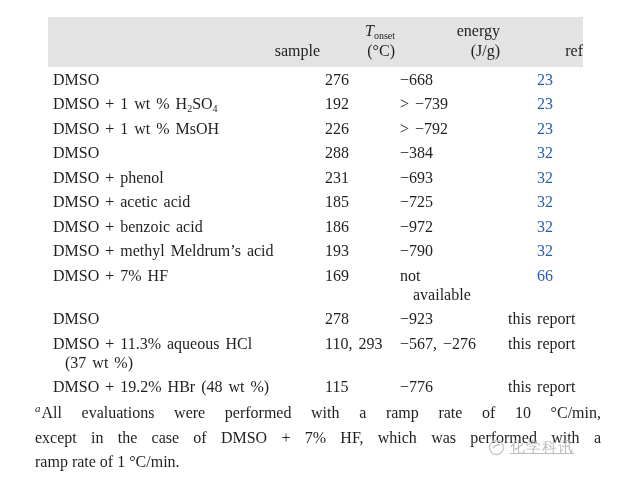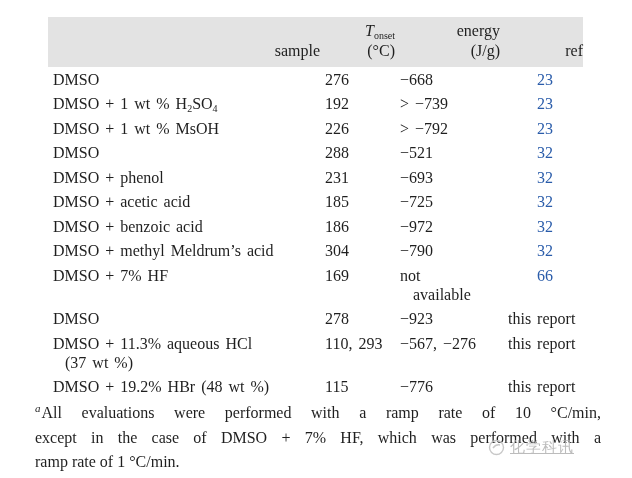--- a/index.html
+++ b/index.html
@@ -120,21 +120,21 @@
     </tr>
         <tr>
       <td class="cell-sample">DMSO + 1 wt % MsOH</td>
       <td class="cell-t">226</td>
       <td class="cell-energy">&gt; −792</td>
       <td class="cell-ref ref-link">23</td>
     </tr>
         <tr>
       <td class="cell-sample">DMSO</td>
       <td class="cell-t">288</td>
-      <td class="cell-energy">−521</td>
+      <td class="cell-energy">−384</td>
       <td class="cell-ref ref-link">32</td>
     </tr>
         <tr>
       <td class="cell-sample">DMSO + phenol</td>
       <td class="cell-t">231</td>
       <td class="cell-energy">−693</td>
       <td class="cell-ref ref-link">32</td>
     </tr>
         <tr>
       <td class="cell-sample">DMSO + acetic acid</td>
@@ -143,21 +143,21 @@
       <td class="cell-ref ref-link">32</td>
     </tr>
         <tr>
       <td class="cell-sample">DMSO + benzoic acid</td>
       <td class="cell-t">186</td>
       <td class="cell-energy">−972</td>
       <td class="cell-ref ref-link">32</td>
     </tr>
         <tr>
       <td class="cell-sample">DMSO + methyl Meldrum’s acid</td>
-      <td class="cell-t">304</td>
+      <td class="cell-t">193</td>
       <td class="cell-energy">−790</td>
       <td class="cell-ref ref-link">32</td>
     </tr>
         <tr>
       <td class="cell-sample">DMSO + 7% HF</td>
       <td class="cell-t">169</td>
       <td class="cell-energy">not<br>available</td>
       <td class="cell-ref ref-link">66</td>
     </tr>
         <tr>

